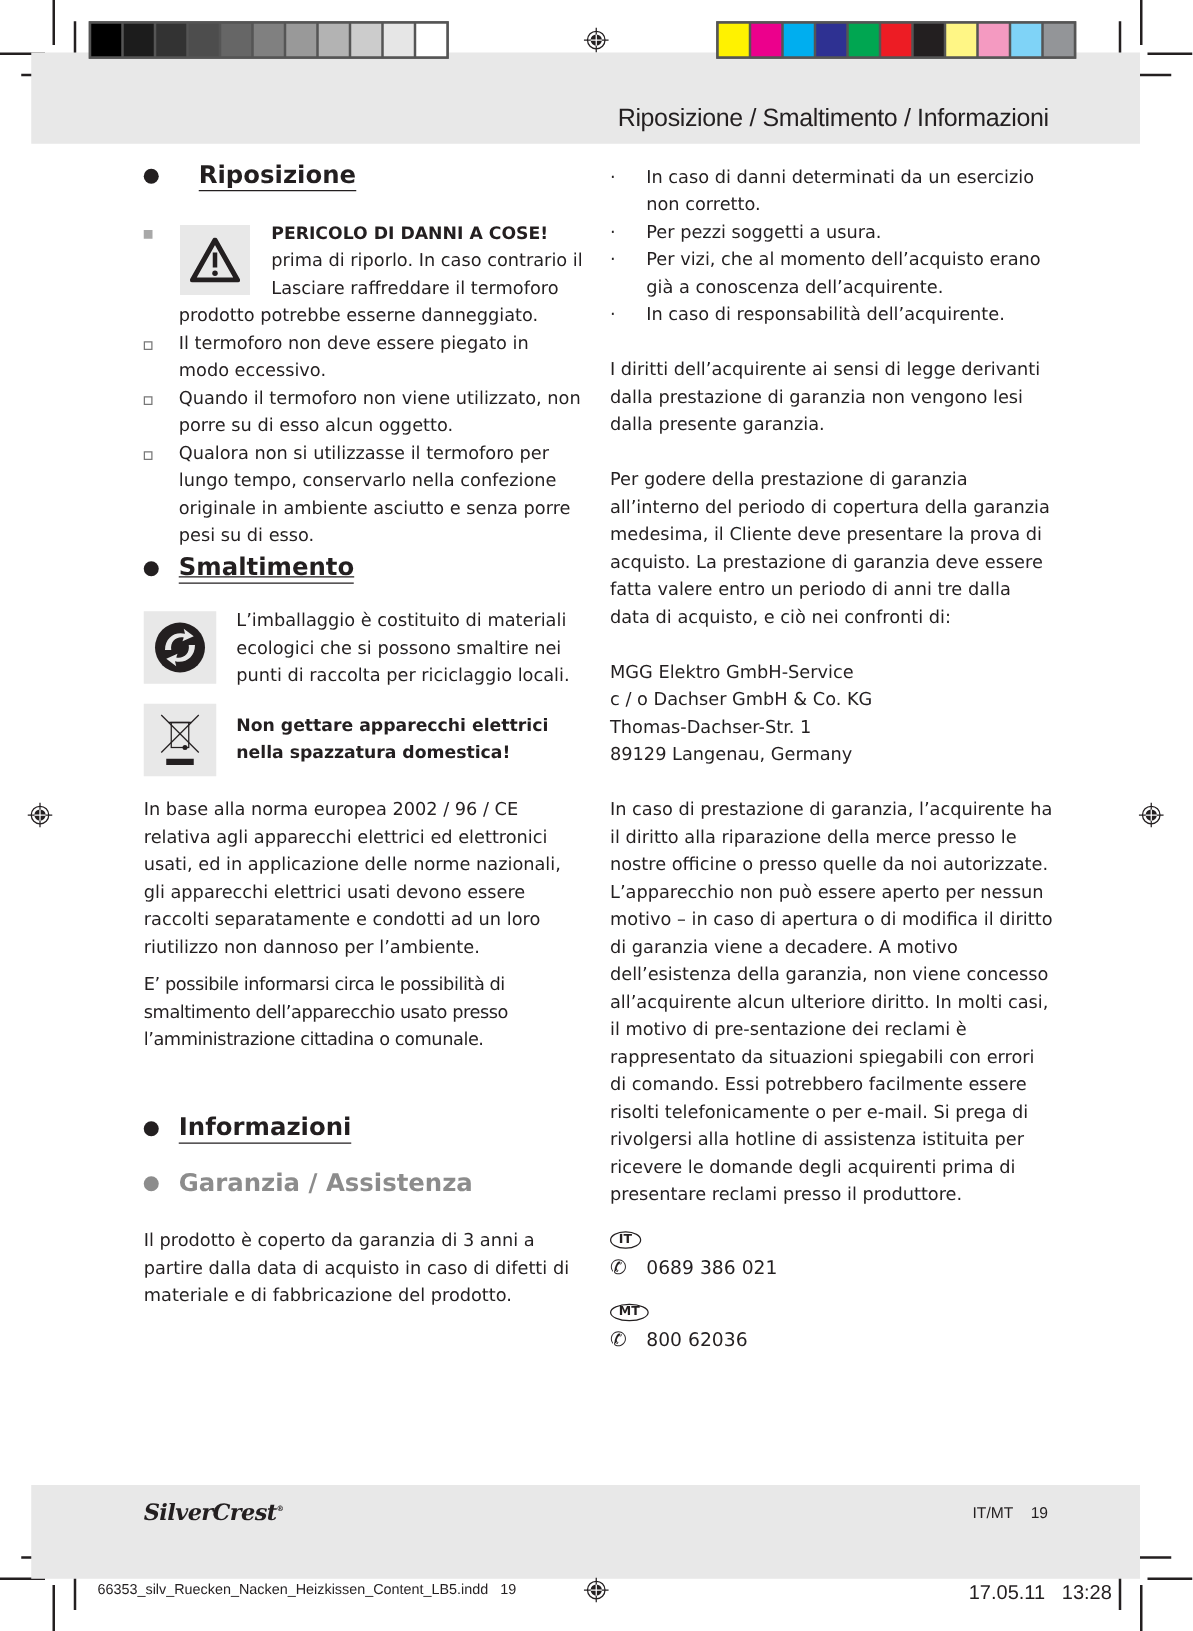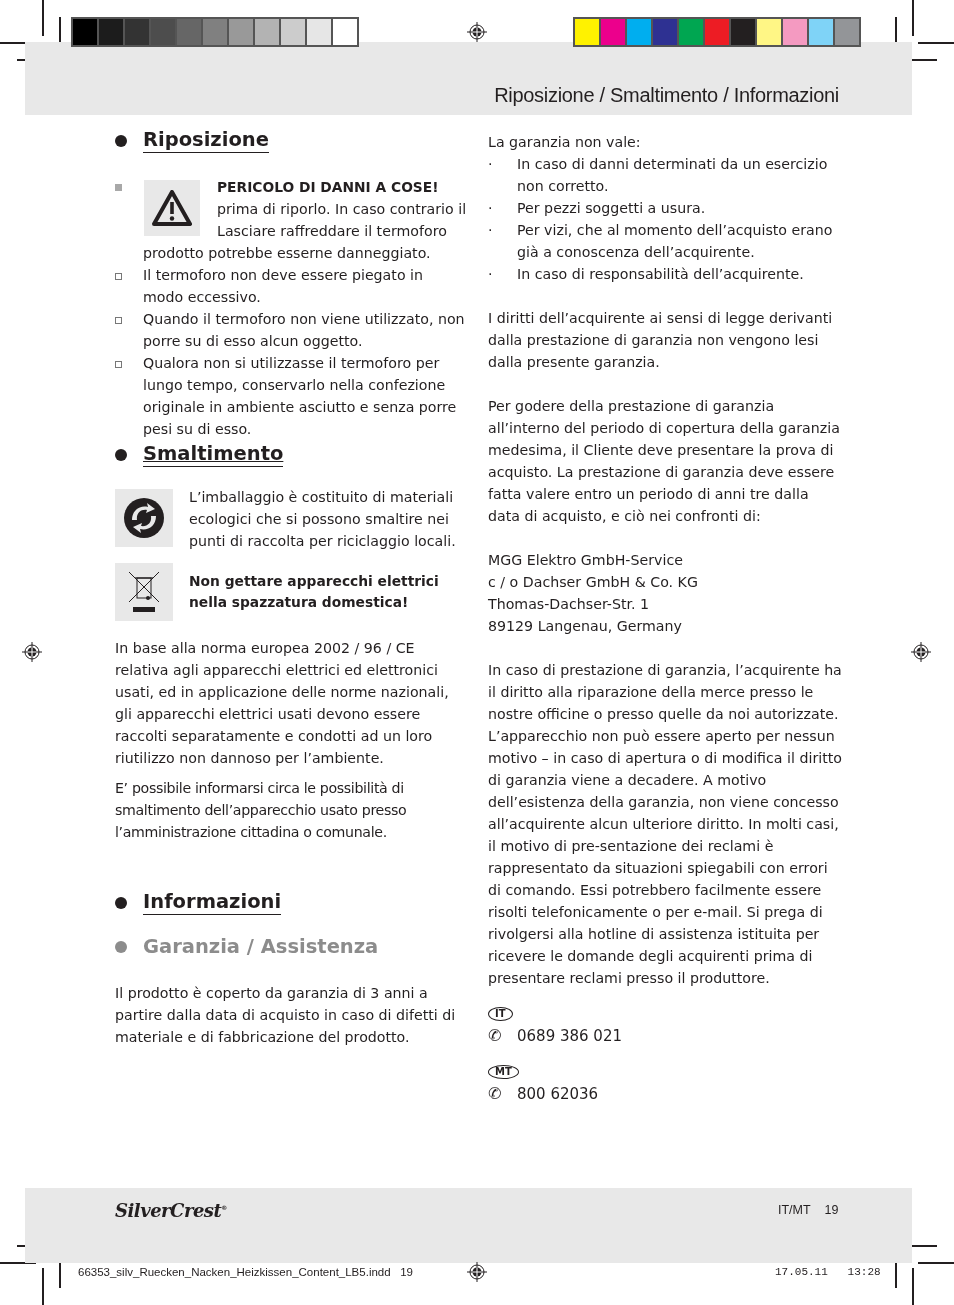--- a/index.html
+++ b/index.html
@@ -45,21 +45,21 @@
   .dot-row .dmark { width:29px; flex-shrink:0; }
 
   .phone-row { display:flex; align-items:center; }
   .phone-icon { width:29px; font-style:italic; font-size:16px; }
   .country-badge { display:inline-block; border:1px solid #231f20; border-radius:50%/50%; font-size:10px; line-height:12px; padding:0 6px; font-weight:bold; height:14px; }
 
   #footer-logo { position:absolute; left:115px; top:1200px; font-family:"DejaVu Serif", serif; font-weight:bold; font-style:italic; font-size:18px; letter-spacing:-0.5px; color:#231f20; }
   #footer-logo .reg { font-size:6px; vertical-align:super; }
   #footer-page { position:absolute; left:778px; top:1203px; font-size:12.5px; font-family:"Liberation Sans", sans-serif; }
   #slug-file { position:absolute; left:78px; top:1266px; font-size:11.5px; font-family:"Liberation Sans", sans-serif; }
-  #slug-date { position:absolute; left:775px; top:1266px; font-size:11px; font-family:Liberation Mono, monospace; }
+  #slug-date { position:absolute; left:775px; top:1266px; font-size:16px; font-family:Liberation Sans, sans-serif; }
 </style>
 </head>
 <body>
 
 <div class="crop" style="left:42px;top:0;width:1.5px;height:36px;"></div>
 <div class="crop" style="left:0;top:42px;width:36px;height:1.5px;"></div>
 <div class="crop" style="left:59px;top:17px;width:1.5px;height:30px;"></div>
 <div class="crop" style="left:17px;top:59px;width:30px;height:1.5px;"></div>
 <div class="crop" style="left:912px;top:0;width:1.5px;height:36px;"></div>
 <div class="crop" style="left:918px;top:42px;width:36px;height:1.5px;"></div>
@@ -136,21 +136,21 @@
     <line x1="10" y1="5.5" x2="10" y2="14.5" stroke="#fff" stroke-width="1"></line>
     <line x1="5.5" y1="10" x2="14.5" y2="10" stroke="#fff" stroke-width="1"></line>
   </svg>
 
 <div id="page-title">Riposizione / Smaltimento / Informazioni</div>
 
 <div class="col" id="col-left">
 
   <div class="h1">
     <span class="dot"></span>
-    <span class="h1-text" style="margin-left:0;">Riposizione</span>
+    <span class="h1-text" style="margin-left:16px;">Riposizione</span>
   </div>
 
   <div class="warn-block" style="margin-top:20px;">
     <span class="square-gray" style="position:absolute;left:0;top:0;"></span>
     <div class="iconbox warn-icon">
       <svg width="40" height="36" viewBox="0 0 40 36">
           <path d="M20 2 L38 34 L2 34 Z" fill="none" stroke="#231f20" stroke-width="4" stroke-linejoin="round"></path>
           <rect x="18.2" y="12" width="3.6" height="12" fill="#231f20"></rect>
           <circle cx="20" cy="28.5" r="2.2" fill="#231f20"></circle>
         </svg>
@@ -214,21 +214,20 @@
 
   <div class="h1 gray" style="margin-top:14px;">
     <span class="dot"></span>
     <span>Garanzia / Assistenza</span>
   </div>
 
   <div style="margin-top:20px;">Il prodotto è coperto da garanzia di 3 anni a partire dalla data di acquisto in caso di difetti di materiale e di fabbricazione del prodotto.</div>
 </div>
 
 <div class="col" id="col-right">
-  <div>La garanzia non vale:</div>
   <div class="dot-row">
       <span class="dmark">·</span>
       <span>In caso di danni determinati da un esercizio non corretto.</span>
     </div>
   <div class="dot-row">
       <span class="dmark">·</span>
       <span>Per pezzi soggetti a usura.</span>
     </div>
   <div class="dot-row">
       <span class="dmark">·</span>

